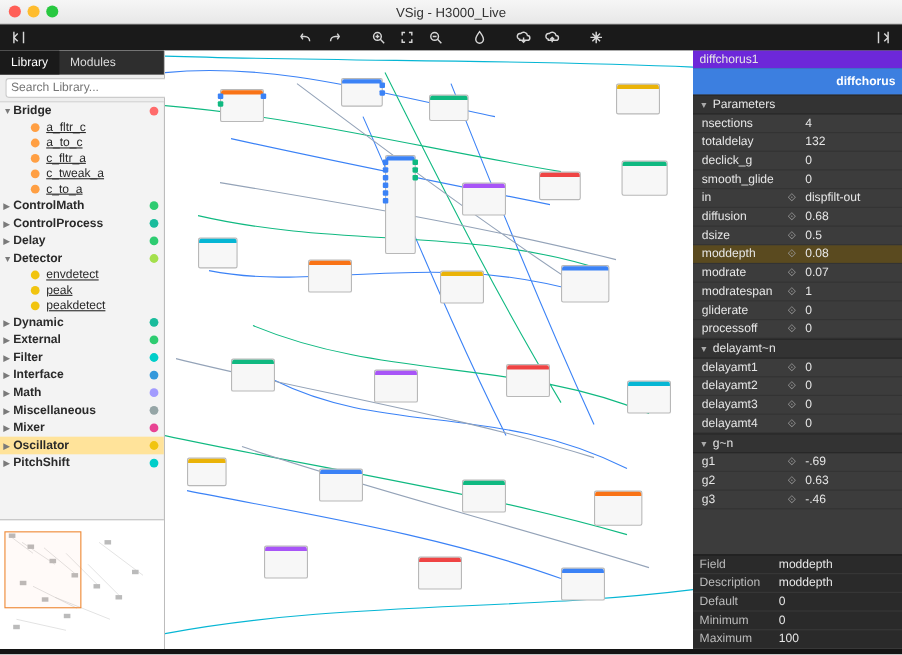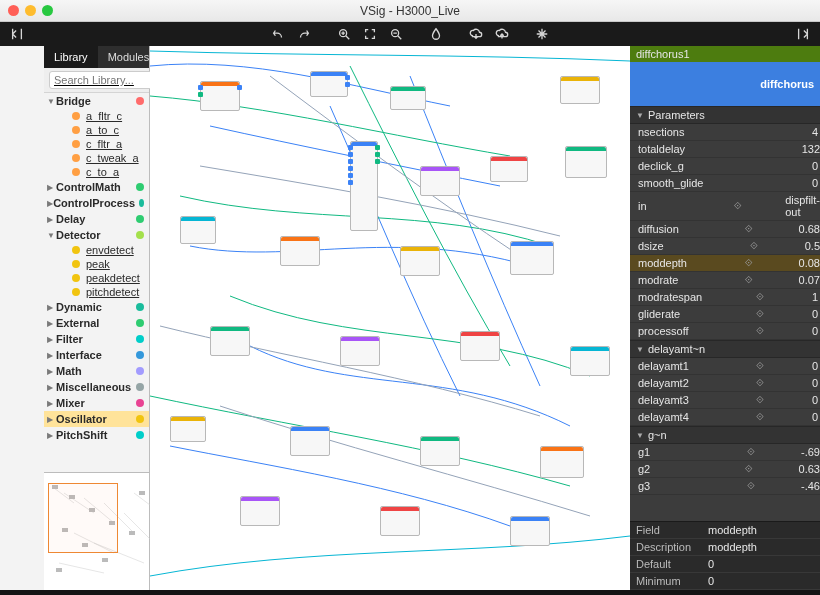--- a/index.html
+++ b/index.html
@@ -17,51 +17,51 @@
 .toolbar .group { display:flex; gap:4px; align-items:center; }
 .toolbar .spacer { flex:1; }
 .toolbar .icon { width:22px; height:20px; display:flex; align-items:center; justify-content:center; cursor:pointer; border-radius:3px; }
 .toolbar svg { width:14px; height:14px; stroke:#d6d6d6; fill:none; stroke-width:1.5; }
 
 
 .main { display:flex; height:calc(595px - 22px - 24px - 5px); }
 .footer { height:5px; background:#141414; }
 
 
-.sidebar { width:150px; background:#f3f3f3; display:flex; flex-direction:column; border-right:1px solid #bcbcbc;padding-left:44px; }
+.sidebar { width:150px; background:#f3f3f3; display:flex; flex-direction:column; border-right:1px solid #bcbcbc; }
 .tabs { height:22px; display:flex; background:#2e2e2e; }
 .tabs .tab { padding:0 10px; font-size:11px; line-height:22px; color:#ddd; cursor:pointer; }
 .tabs .tab.active { background:#1a1a1a; color:#fff; }
-.searchrow { display:flex; align-items:center; padding:3px 5px; gap:4px; background:#eee; border-bottom:1px solid #d4d4d4;text-decoration:underline; }
+.searchrow { display:flex; align-items:center; padding:3px 5px; gap:4px; background:#eee; border-bottom:1px solid #d4d4d4; }
 .searchrow input { flex:1; font-size:11px; padding:2px 4px; border:1px solid #ccc; border-radius:3px; background:#fff; }
 .sort-icon { width:14px; display:flex; flex-direction:column; gap:1px; align-items:center; cursor:pointer; color:#555;}
 .sort-icon span { font-size:7px; line-height:6px;}
 .tree { flex:1; overflow-y:auto; font-size:11px; color:#2a2a2a; }
 .cat { display:flex; align-items:center; padding:2px 5px 2px 3px; cursor:pointer; }
 .cat.sel { background:#ffe39a; }
 .cat .arrow { width:9px; font-size:8px; color:#7a7a7a; }
 .cat .name { flex:1; font-weight:bold; }
 .cat .dot, .leaf .dot { width:8px; height:8px; border-radius:50%; margin-left:4px; }
 .leaf { display:flex; align-items:center; padding:1px 5px 1px 24px; cursor:pointer; }
 .leaf .name { flex:1;text-decoration:underline; }
 .minimap { height:118px; border-top:1px solid #bcbcbc; background:#fff; position:relative; }
 .minimap .viewport { position:absolute; border:1px solid #e83; background:rgba(255,80,40,0.03); }
 
 
 .canvas { flex:1; background:#fff; position:relative; overflow:hidden; }
 .canvas svg { position:absolute; inset:0; }
 
 
 .inspector { width:190px; background:#3c3c3c; color:#e6e6e6; display:flex; flex-direction:column; font-size:11px; }
-.insp-head { padding:2px 6px; background:#4d7c0f; }
-.insp-type { text-align:right; padding:16px 6px; background:#3c7fe0; color:#fff; font-weight:bold; }
+.insp-head { padding:2px 6px; background:#6d28d9; }
+.insp-type { text-align:right; padding:6px 6px; background:#3c7fe0; color:#fff; font-weight:bold; }
 .insp-section { background:#333; padding:2px 6px; display:flex; align-items:center; gap:4px; border-top:1px solid #272727; border-bottom:1px solid #272727;}
 .insp-section .tri { font-size:8px; color:#aaa; }
 .params { flex:1; overflow-y:auto; }
-.param { display:flex; align-items:center; padding:2px 0 2px 8px; border-bottom:1px solid #333;gap:40px; }
+.param { display:flex; align-items:center; padding:2px 0 2px 8px; border-bottom:1px solid #333; }
 .param.sel { background:#5a4a1f; }
 .param .pname { width:78px; }
 .param .link { width:16px; color:#999; font-size:10px; }
 .param .pval { flex:1; }
 .meta { background:#2a2a2a; border-top:1px solid #1a1a1a;}
 .meta .row { display:flex; padding:2px 6px; border-bottom:1px solid #383838; }
 .meta .row .k { width:72px; color:#bbb; }
 .meta .row .v { flex:1; }
 
 
@@ -229,24 +229,20 @@
           <span class="dot d-yellow"></span>
           <span class="name" style="margin-left:6px">envdetect</span>
         </div>
         <div class="leaf">
           <span class="dot d-yellow"></span>
           <span class="name" style="margin-left:6px">peak</span>
         </div>
         <div class="leaf">
           <span class="dot d-yellow"></span>
           <span class="name" style="margin-left:6px">peakdetect</span>
-        </div>
-        <div class="leaf">
-          <span class="dot d-yellow"></span>
-          <span class="name" style="margin-left:6px">pitchdetect</span>
         </div>
         <div class="cat">
           <span class="arrow">▶</span>
           <span class="name">Dynamic</span>
           <span class="dot d-teal"></span>
         </div>
         <div class="cat">
           <span class="arrow">▶</span>
           <span class="name">External</span>
           <span class="dot d-green"></span>
@@ -546,16 +542,20 @@
           <span class="v">moddepth</span>
         </div>
         <div class="row">
           <span class="k">Default</span>
           <span class="v">0</span>
         </div>
         <div class="row">
           <span class="k">Minimum</span>
           <span class="v">0</span>
         </div>
+        <div class="row">
+          <span class="k">Maximum</span>
+          <span class="v">100</span>
+        </div>
       </div>
   </div>
 </div>
 <div class="footer"></div>
 
 </body></html>

